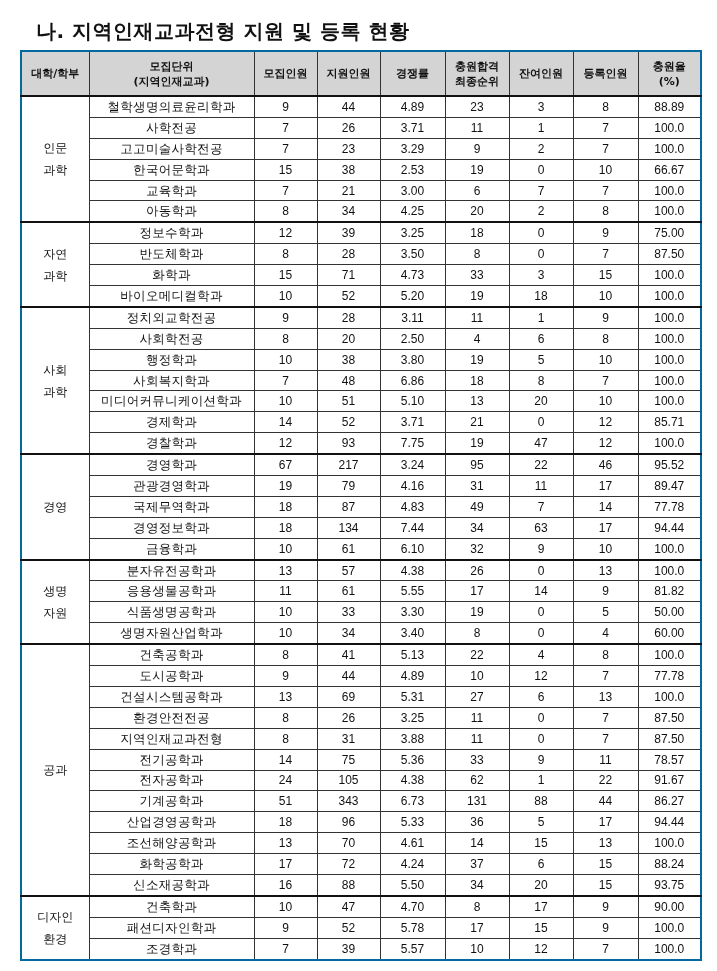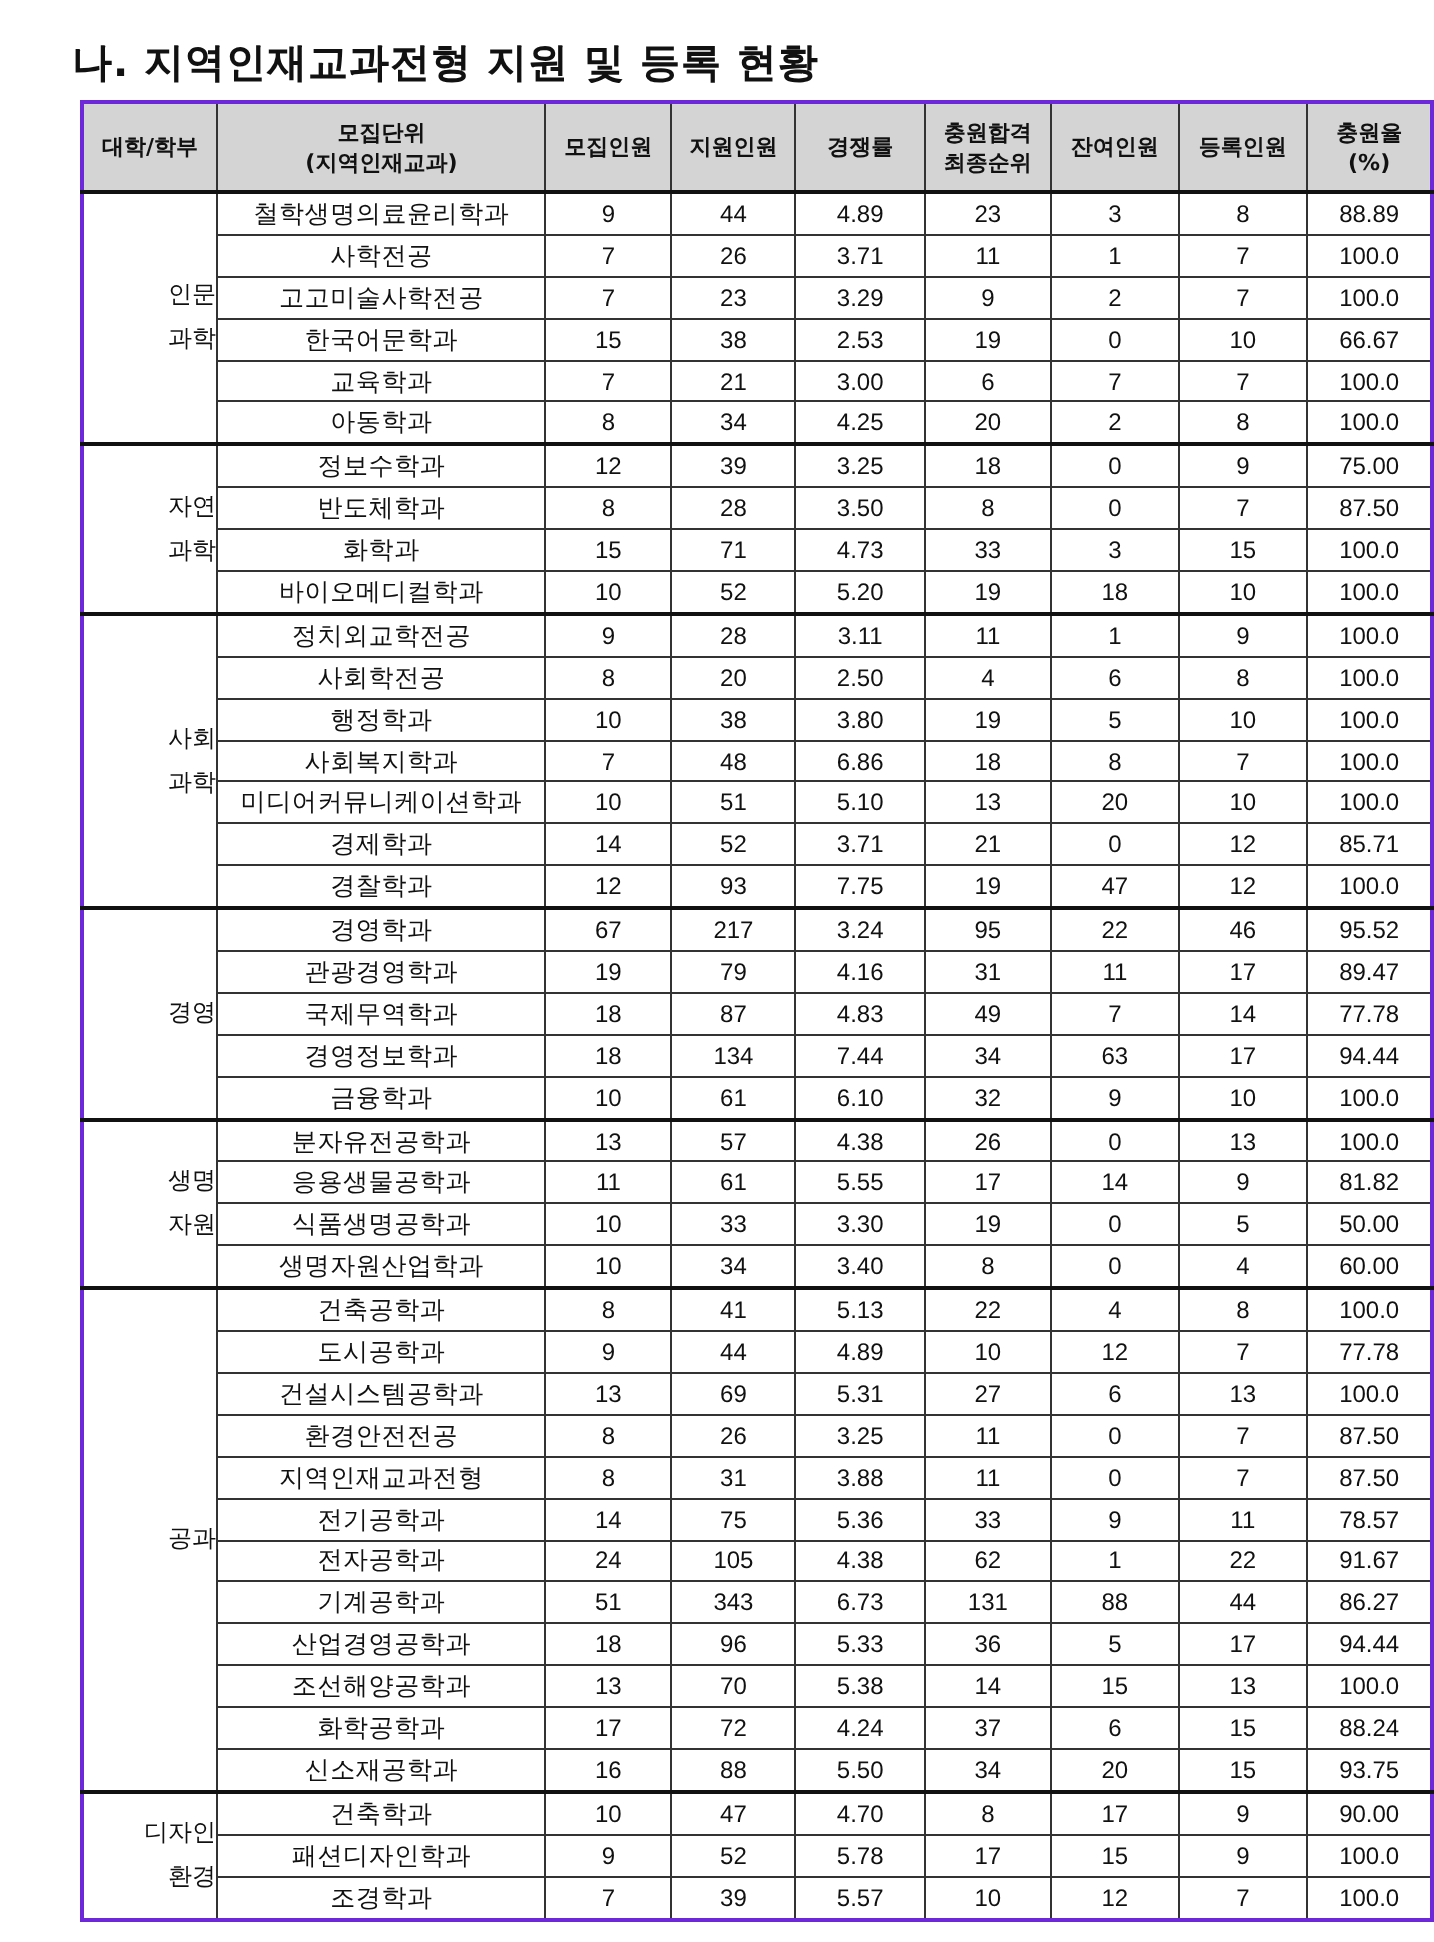--- a/index.html
+++ b/index.html
@@ -1,25 +1,25 @@
 <!DOCTYPE html>
 <html><head>
 <meta charset="utf-8">
 <style>
   html, body { margin: 0; padding: 0; background: #ffffff; }
   body { width: 717px; height: 971px; position: relative; overflow: hidden;
          font-family: "DejaVu Sans", "Liberation Sans", sans-serif; color: #111; }
   .title { position: absolute; left: 36px; top: 18px; font-size: 20px; font-weight: bold; letter-spacing: 0.5px; }
-  table { position: absolute; left: 40px; top: 50px; border-collapse: collapse; table-layout: fixed;
-          border: 2px solid #6d28d9; }
+  table { position: absolute; left: 20px; top: 50px; border-collapse: collapse; table-layout: fixed;
+          border: 2px solid #0369a1; }
   th, td { border: 1px solid #333; padding: 0; text-align: center; vertical-align: middle; overflow: hidden; white-space: nowrap; }
   th { background: #d4d4d4; font-size: 11px; font-weight: bold; height: 43px; line-height: 15px; }
   td { font-size: 12px; height: 19.9px; line-height: 18px; font-family: "Liberation Sans", sans-serif; }
   td.unit { font-family: "DejaVu Sans", sans-serif; font-size: 12.5px; letter-spacing: 0.3px; margin-left: 16px; }
-  td.college { font-family: Liberation Mono, monospace; font-size: 12px; line-height: 22px; white-space: normal; text-align: right; }
+  td.college { font-family: Liberation Sans, sans-serif; font-size: 12px; line-height: 22px; white-space: normal; }
   tbody.group { border-top: 2px solid #111; }
   col.c0 { width: 68px; } col.c1 { width: 165px; } col.c2 { width: 63px; } col.c3 { width: 63px; }
   col.c4 { width: 65px; } col.c5 { width: 64px; } col.c6 { width: 64px; } col.c7 { width: 65px; } col.c8 { width: 63px; }
 </style>
 </head>
 <body>
 
 <div class="title">나. 지역인재교과전형 지원 및 등록 현황</div>
 
 <table id="tbl">
@@ -427,21 +427,21 @@
         <td>5.33</td>
         <td>36</td>
         <td>5</td>
         <td>17</td>
         <td>94.44</td>
       </tr>
       <tr>
         <td class="unit">조선해양공학과</td>
         <td>13</td>
         <td>70</td>
-        <td>5.38</td>
+        <td>4.61</td>
         <td>14</td>
         <td>15</td>
         <td>13</td>
         <td>100.0</td>
       </tr>
       <tr>
         <td class="unit">화학공학과</td>
         <td>17</td>
         <td>72</td>
         <td>4.24</td>

